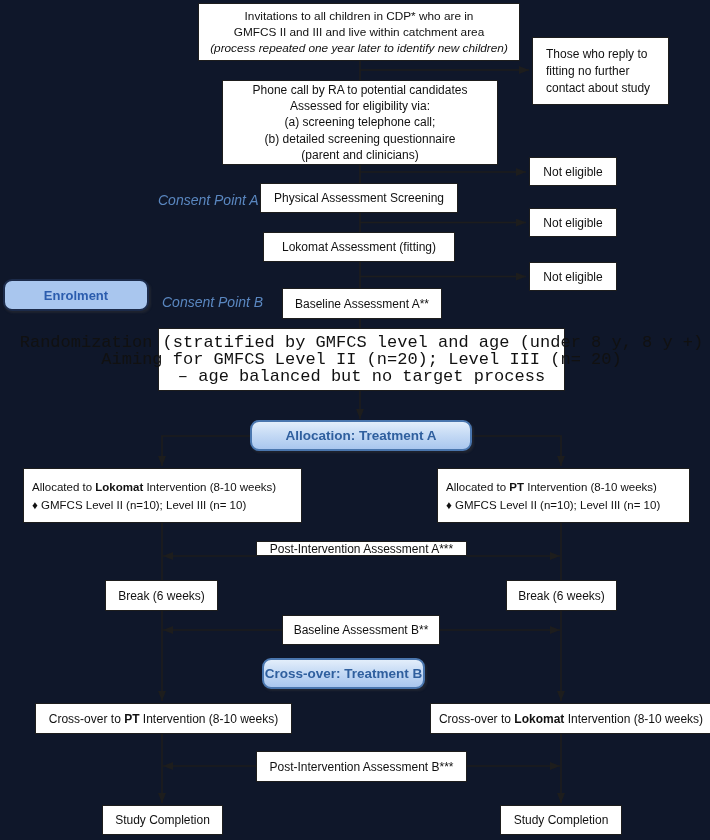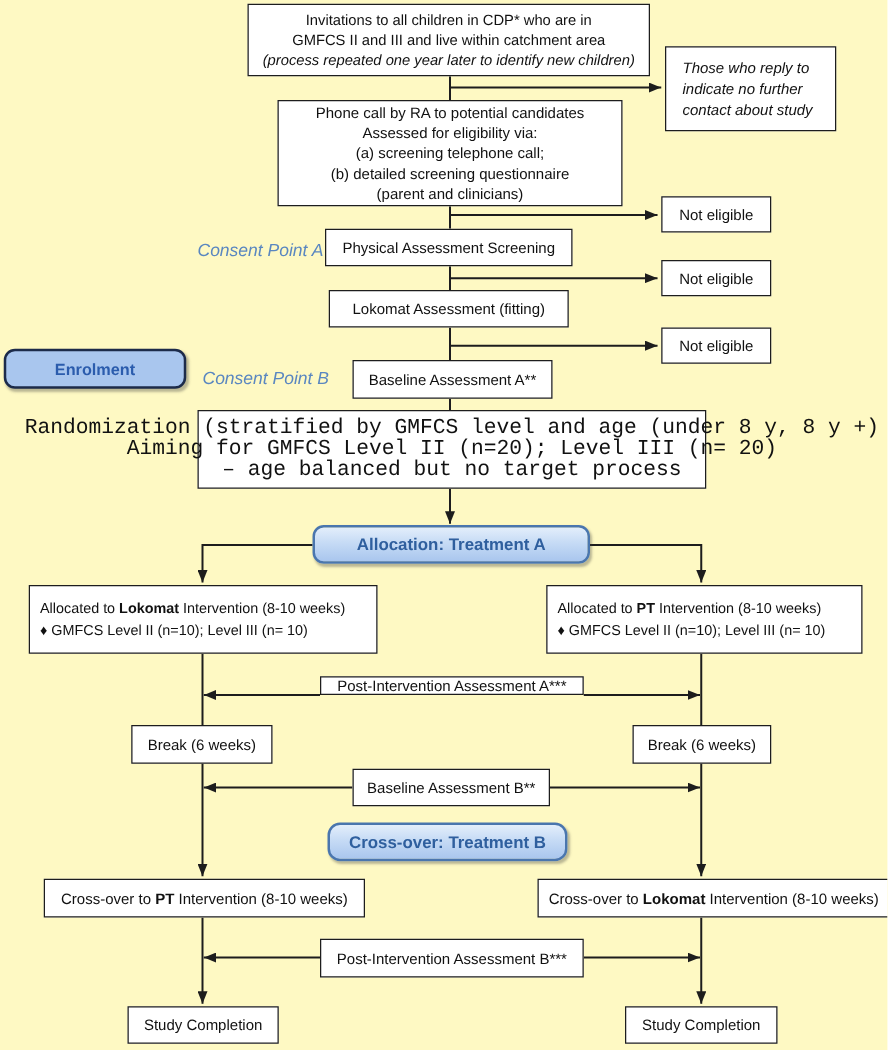--- a/index.html
+++ b/index.html
@@ -1,17 +1,17 @@
 <!DOCTYPE html>
 <html><head>
 <meta charset="utf-8">
 <style>
   html,body{margin:0;padding:0;background:#ffffff;}
   #canvas{
-    position:relative;width:710px;height:840px;background:#fef9c3;
+    position:relative;width:710px;height:840px;background:#0f172a;
     font-family:"Liberation Sans","DejaVu Sans",sans-serif;color:#111;
     overflow:hidden;
   }
   #connectors{position:absolute;left:0;top:0;width:710px;height:840px;}
   .box{
     position:absolute;background:#ffffff;border:1.5px solid #1d1d1d;
     display:flex;flex-direction:column;align-items:center;justify-content:center;
     text-align:center;font-size:12px;line-height:16px;box-sizing:border-box;
   }
   .box .ln{white-space:nowrap;}
@@ -70,23 +70,23 @@
       <path d="M467,766 H560" marker-end="url(#arr)"></path>
     </g>
   </svg>
 
   <div class="box" style="left:198px;top:3px;width:322px;height:58px;font-size:11.8px;">
     <div class="ln">Invitations to all children in CDP* who are in</div>
     <div class="ln">GMFCS II and III and live within catchment area</div>
     <div class="ln italic">(process repeated one year later to identify new children)</div>
   </div>
 
-  <div class="box left-align" style="left:532px;top:37px;width:137px;height:68px;line-height:17px;font-style:italic;">
+  <div class="box left-align" style="left:532px;top:37px;width:137px;height:68px;line-height:17px;">
     <div class="ln">Those who reply to</div>
-    <div class="ln">indicate no further</div>
+    <div class="ln">fitting no further</div>
     <div class="ln">contact about study</div>
   </div>
 
   <div class="box" style="left:222px;top:80px;width:276px;height:85px;line-height:16.2px;">
     <div class="ln">Phone call by RA to potential candidates</div>
     <div class="ln">Assessed for eligibility via:</div>
     <div class="ln">(a) screening telephone call;</div>
     <div class="ln">(b) detailed screening questionnaire</div>
     <div class="ln">(parent and clinicians)</div>
   </div>
@@ -148,21 +148,21 @@
       <span class="ln">Break (6 weeks)</span>
     </div>
   <div class="box" style="left:506px;top:580px;width:111px;height:31px;">
       <span class="ln">Break (6 weeks)</span>
     </div>
 
   <div class="box" style="left:282px;top:615px;width:158px;height:30px;">
       <span class="ln">Baseline Assessment B**</span>
     </div>
 
-  <div class="badge" style="left:262px;top:658px;width:192px;height:31px;border-radius:10px;">
+  <div class="badge" style="left:262px;top:658px;width:163px;height:31px;">
       <span>Cross-over: Treatment B</span>
     </div>
 
   <div class="box" style="left:35px;top:703px;width:257px;height:31px;text-align:center;">
     <div class="ln"><span>Cross-over to </span><b>PT</b><span> Intervention (8-10 weeks)</span></div>
   </div>
 
   <div class="box" style="left:430px;top:703px;width:282px;height:31px;">
     <div class="ln"><span>Cross-over to </span><b>Lokomat</b><span> Intervention (8-10 weeks)</span></div>
   </div>

